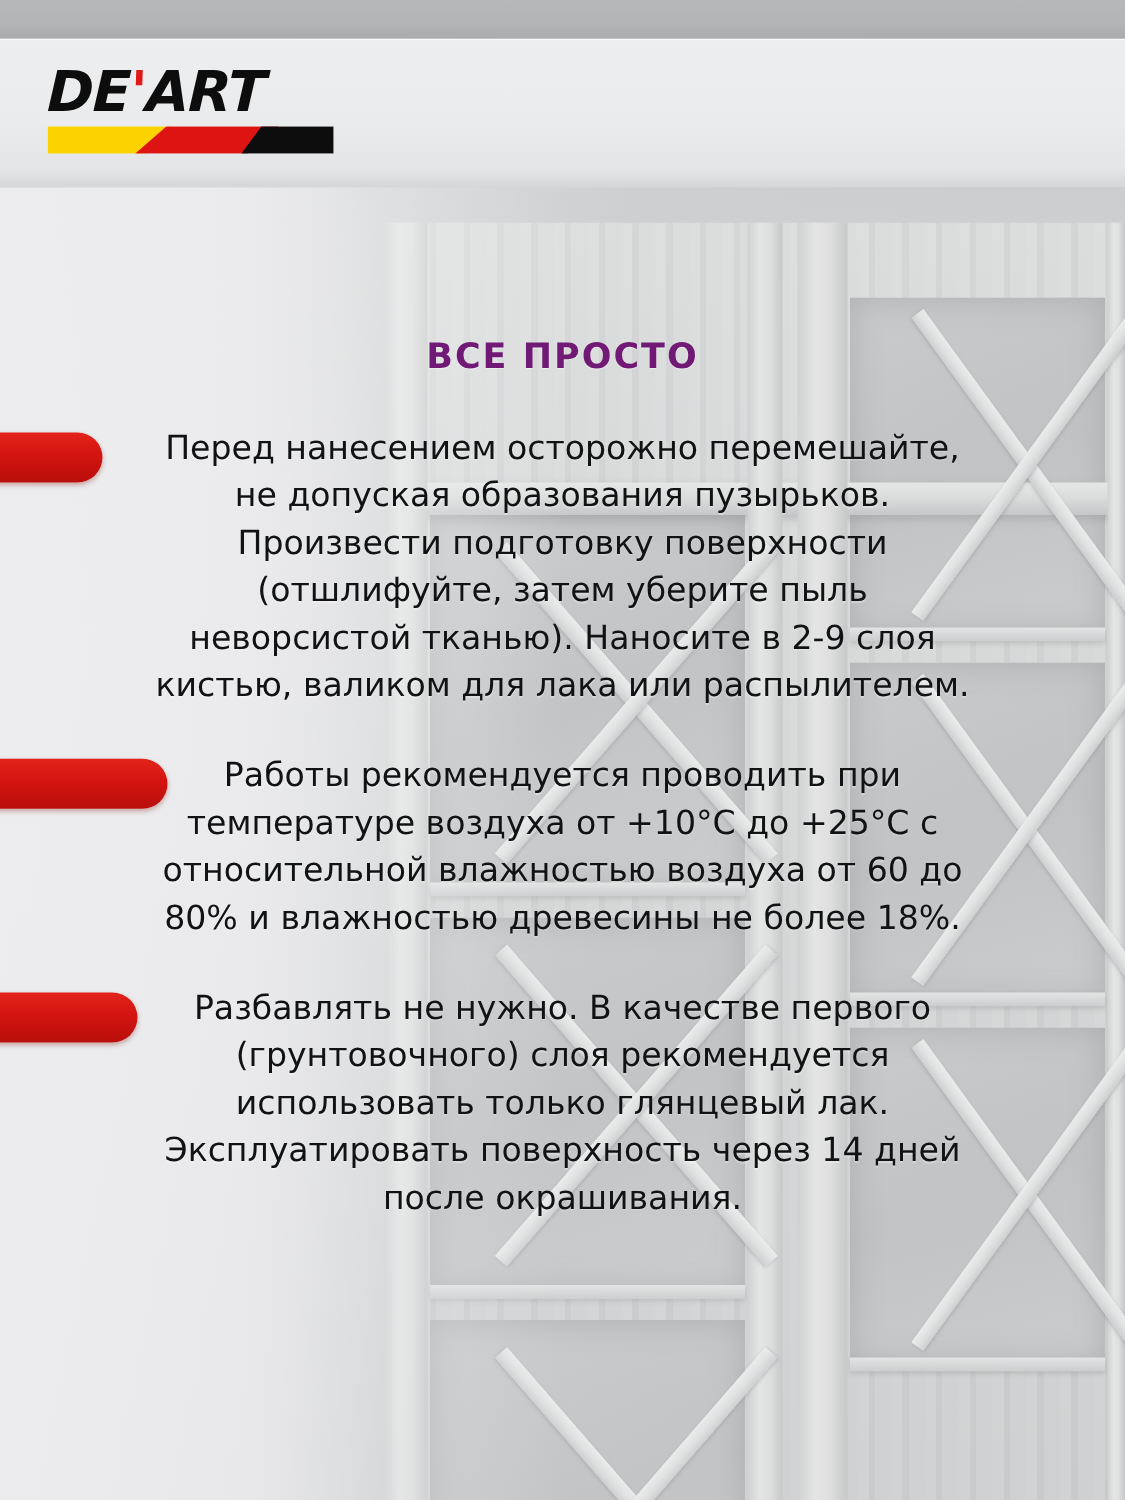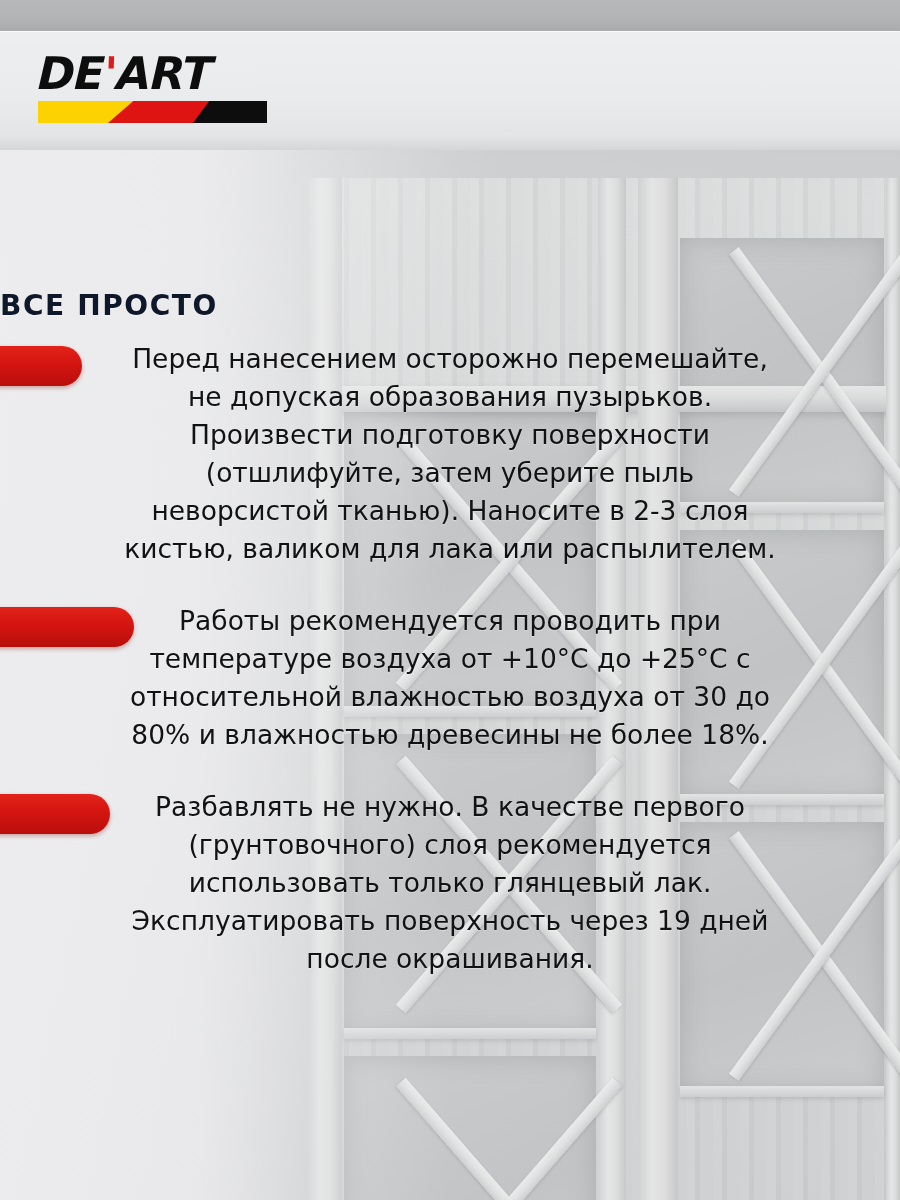--- a/index.html
+++ b/index.html
@@ -152,27 +152,27 @@
   }
 
   
   .content{
     position:absolute; left:0; top:150px; width:900px; height:1050px;
     z-index:4;
   }
 
   .section-heading{
     position:absolute; left:0; right:0; top:118px;
+    text-align:center;
     font-family:"DejaVu Sans", sans-serif;
     font-weight:700;
     font-size:28px;
     letter-spacing:1.6px;
-    color:#0f172a;
+    color:#701a75;
     text-shadow:0 1px 1px rgba(255,255,255,.5);
-    margin-top:21px;
   }
 
   .steps{ position:absolute; left:0; top:190px; width:900px; }
 
   .step{ position:relative; }
   .step + .step{ margin-top:34px; }
 
   .bullet{
     position:absolute; left:-4px;
     width:86px; height:40px;
@@ -268,37 +268,37 @@
     <div class="section-heading">ВСЕ ПРОСТО</div>
 
     <div class="steps">
 
       <div class="step step--1">
         <span class="bullet"></span>
         <p class="step-text">Перед нанесением осторожно перемешайте,
 не допуская образования пузырьков.
 Произвести подготовку поверхности
 (отшлифуйте, затем уберите пыль
-неворсистой тканью). Наносите в 2-3 слоя
+неворсистой тканью). Наносите в 2-9 слоя
 кистью, валиком для лака или распылителем.</p>
       </div>
 
       <div class="step step--2">
         <span class="bullet"></span>
         <p class="step-text">Работы рекомендуется проводить при
 температуре воздуха от +10°C до +25°C с
-относительной влажностью воздуха от 30 до
+относительной влажностью воздуха от 60 до
 80% и влажностью древесины не более 18%.</p>
       </div>
 
       <div class="step step--3">
         <span class="bullet"></span>
         <p class="step-text">Разбавлять не нужно. В качестве первого
 (грунтовочного) слоя рекомендуется
 использовать только глянцевый лак.
-Эксплуатировать поверхность через 19 дней
+Эксплуатировать поверхность через 14 дней
 после окрашивания.</p>
       </div>
 
     </div>
   </div>
 
 </div>
 
 </body></html>

